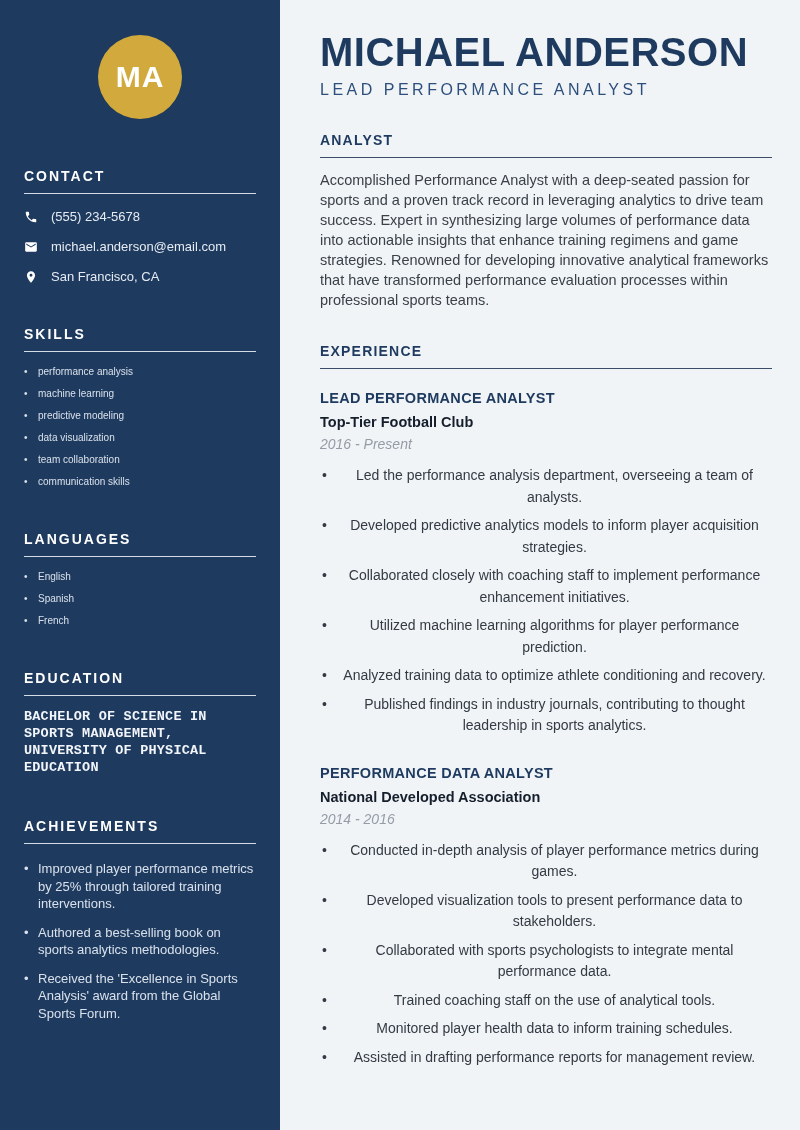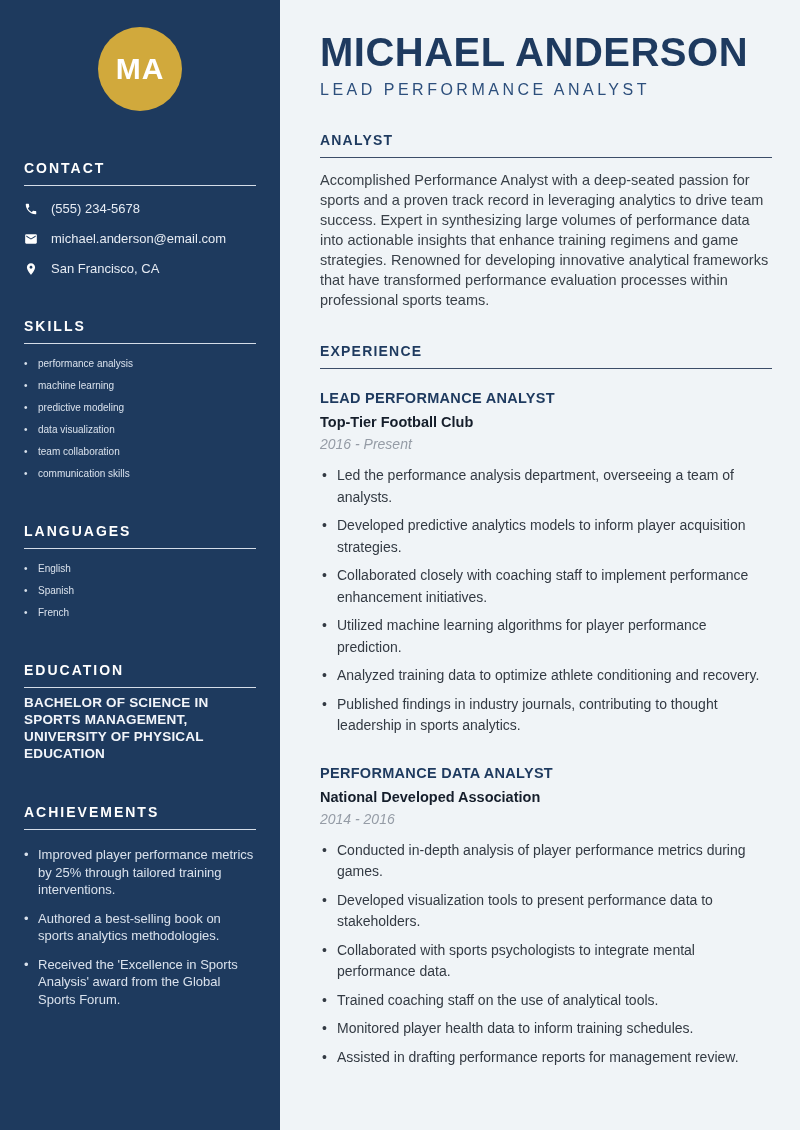--- a/index.html
+++ b/index.html
@@ -11,55 +11,55 @@
     --side-head:#ffffff;
     --body-text:#3a4149;
     --date-gray:#959ca6;
   }
   *{margin:0;padding:0;box-sizing:border-box;}
   html,body{width:800px;}
   body{font-family:"Liberation Sans","DejaVu Sans",sans-serif;}
   .page{display:flex;width:800px;height:1130px;overflow:hidden;}
 
   
-  .sidebar{width:280px;flex:0 0 280px;background:var(--sidebar-bg);color:var(--side-text);padding:27px 24px 20px 24px;}
+  .sidebar{width:280px;flex:0 0 280px;background:var(--sidebar-bg);color:var(--side-text);padding:35px 24px 20px 24px;}
   .avatar{width:84px;height:84px;border-radius:50%;background:var(--gold);color:#ffffff;
           display:flex;align-items:center;justify-content:center;font-size:30px;font-weight:bold;
           margin:0 auto;letter-spacing:1px;}
   .side-section{margin-top:42px;}
   .side-section.first{margin-top:49px;}
   .side-head{color:var(--side-head);font-size:14px;font-weight:bold;letter-spacing:2px;}
   .side-rule{border:none;border-top:1px solid #d4dce8;margin-top:9px;}
   .contact-list{margin-top:6px;}
   .contact-row{display:flex;align-items:center;gap:13px;margin-top:15px;font-size:13px;color:#e6ebf3;}
   .contact-row svg{width:14px;height:14px;flex:0 0 14px;fill:#ffffff;}
   .side-list{list-style:none;margin-top:13px;}
   .side-list li{position:relative;padding-left:14px;font-size:10px;line-height:14px;margin-top:8px;color:var(--side-text);}
   .side-list li{margin-bottom:8px;}
   .side-list li::before{content:"•";position:absolute;left:0;top:0;color:var(--side-text);}
-  .degree{margin-top:6px;font-size:13.5px;font-weight:bold;color:#f2f5fa;line-height:17px;letter-spacing:.2px;}
+  .degree{margin-top:12px;font-size:13.5px;font-weight:bold;color:#f2f5fa;line-height:17px;letter-spacing:.2px;font-family:Liberation Mono, monospace;}
   .ach-list{list-style:none;margin-top:16px;}
   .ach-list li{position:relative;padding-left:14px;font-size:13px;line-height:17.5px;margin-bottom:11px;color:var(--side-text);}
   .ach-list li::before{content:"•";position:absolute;left:0;top:0;}
 
   
   .main{flex:1;background:var(--main-bg);padding:30px 28px 0 40px;}
   .name{color:var(--navy);font-size:40px;font-weight:bold;letter-spacing:.5px;line-height:44px;}
   .job-title{color:#2d4f7c;font-size:16px;letter-spacing:3.5px;margin-top:7px;}
   .section{margin-top:33px;}
   .main-head{color:var(--navy);font-size:14px;font-weight:bold;letter-spacing:1.2px;}
   .main-rule{border:none;border-top:1px solid #3c4d68;margin-top:9px;}
   .profile-text{margin-top:12px;font-size:14.5px;line-height:20px;color:var(--body-text);}
   .job{margin-top:21px;}
   .job + .job{margin-top:28px;}
   .role{color:var(--navy);font-size:14.5px;font-weight:bold;letter-spacing:.3px;}
   .company{color:#151e2b;font-size:14.5px;font-weight:bold;margin-top:8px;}
   .dates{color:var(--date-gray);font-size:14px;font-style:italic;margin-top:6px;}
   .bullets{list-style:none;margin-top:13px;}
-  .bullets li{position:relative;padding-left:17px;font-size:14px;line-height:21.5px;margin-bottom:7px;color:#333a43;}
+  .bullets li{position:relative;padding-left:17px;font-size:14px;line-height:21.5px;margin-bottom:7px;color:#333a43;text-align:center;}
   .bullets li::before{content:"•";position:absolute;left:2px;top:0;color:#333a43;}
 </style>
 </head>
 <body>
 
 <div class="page">
 
   <aside class="sidebar">
     <div class="avatar">MA</div>
 

